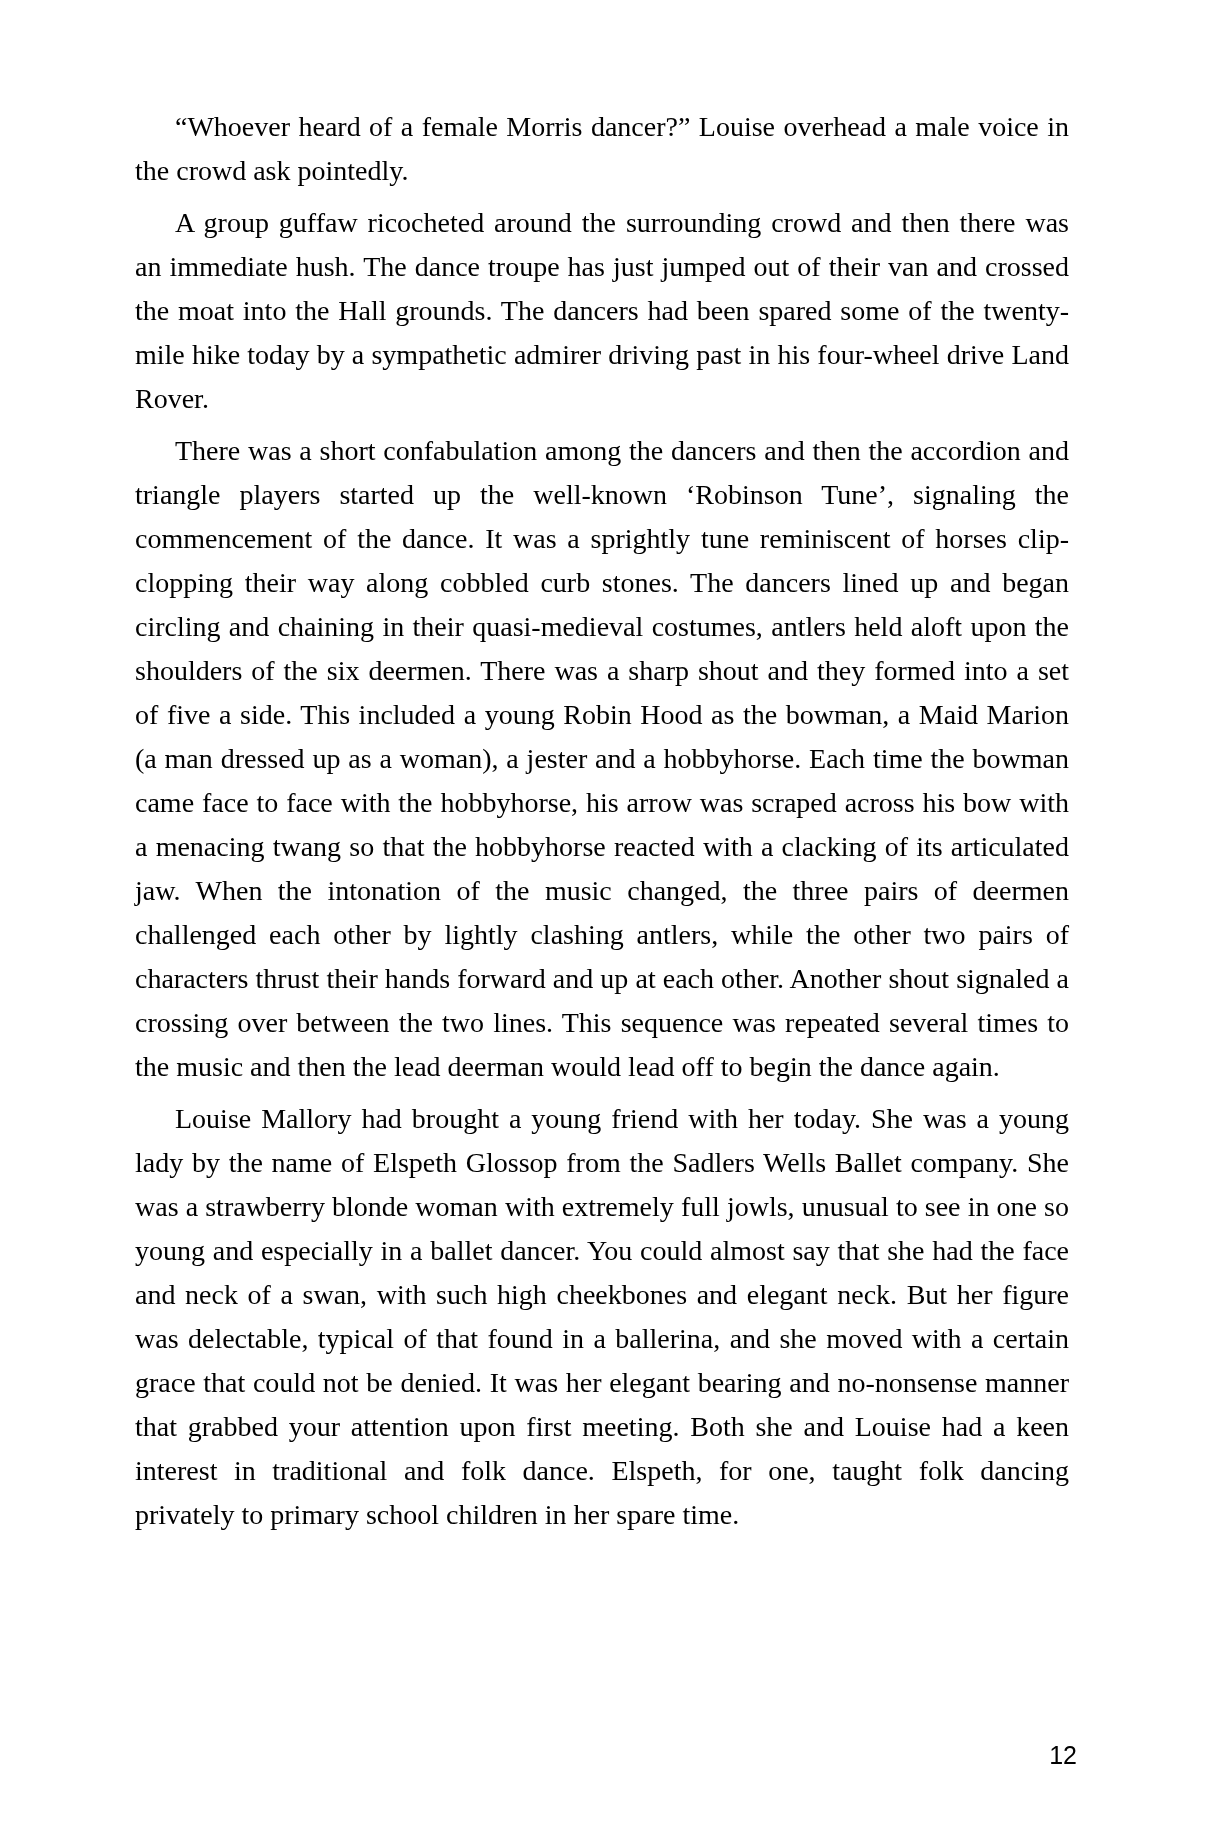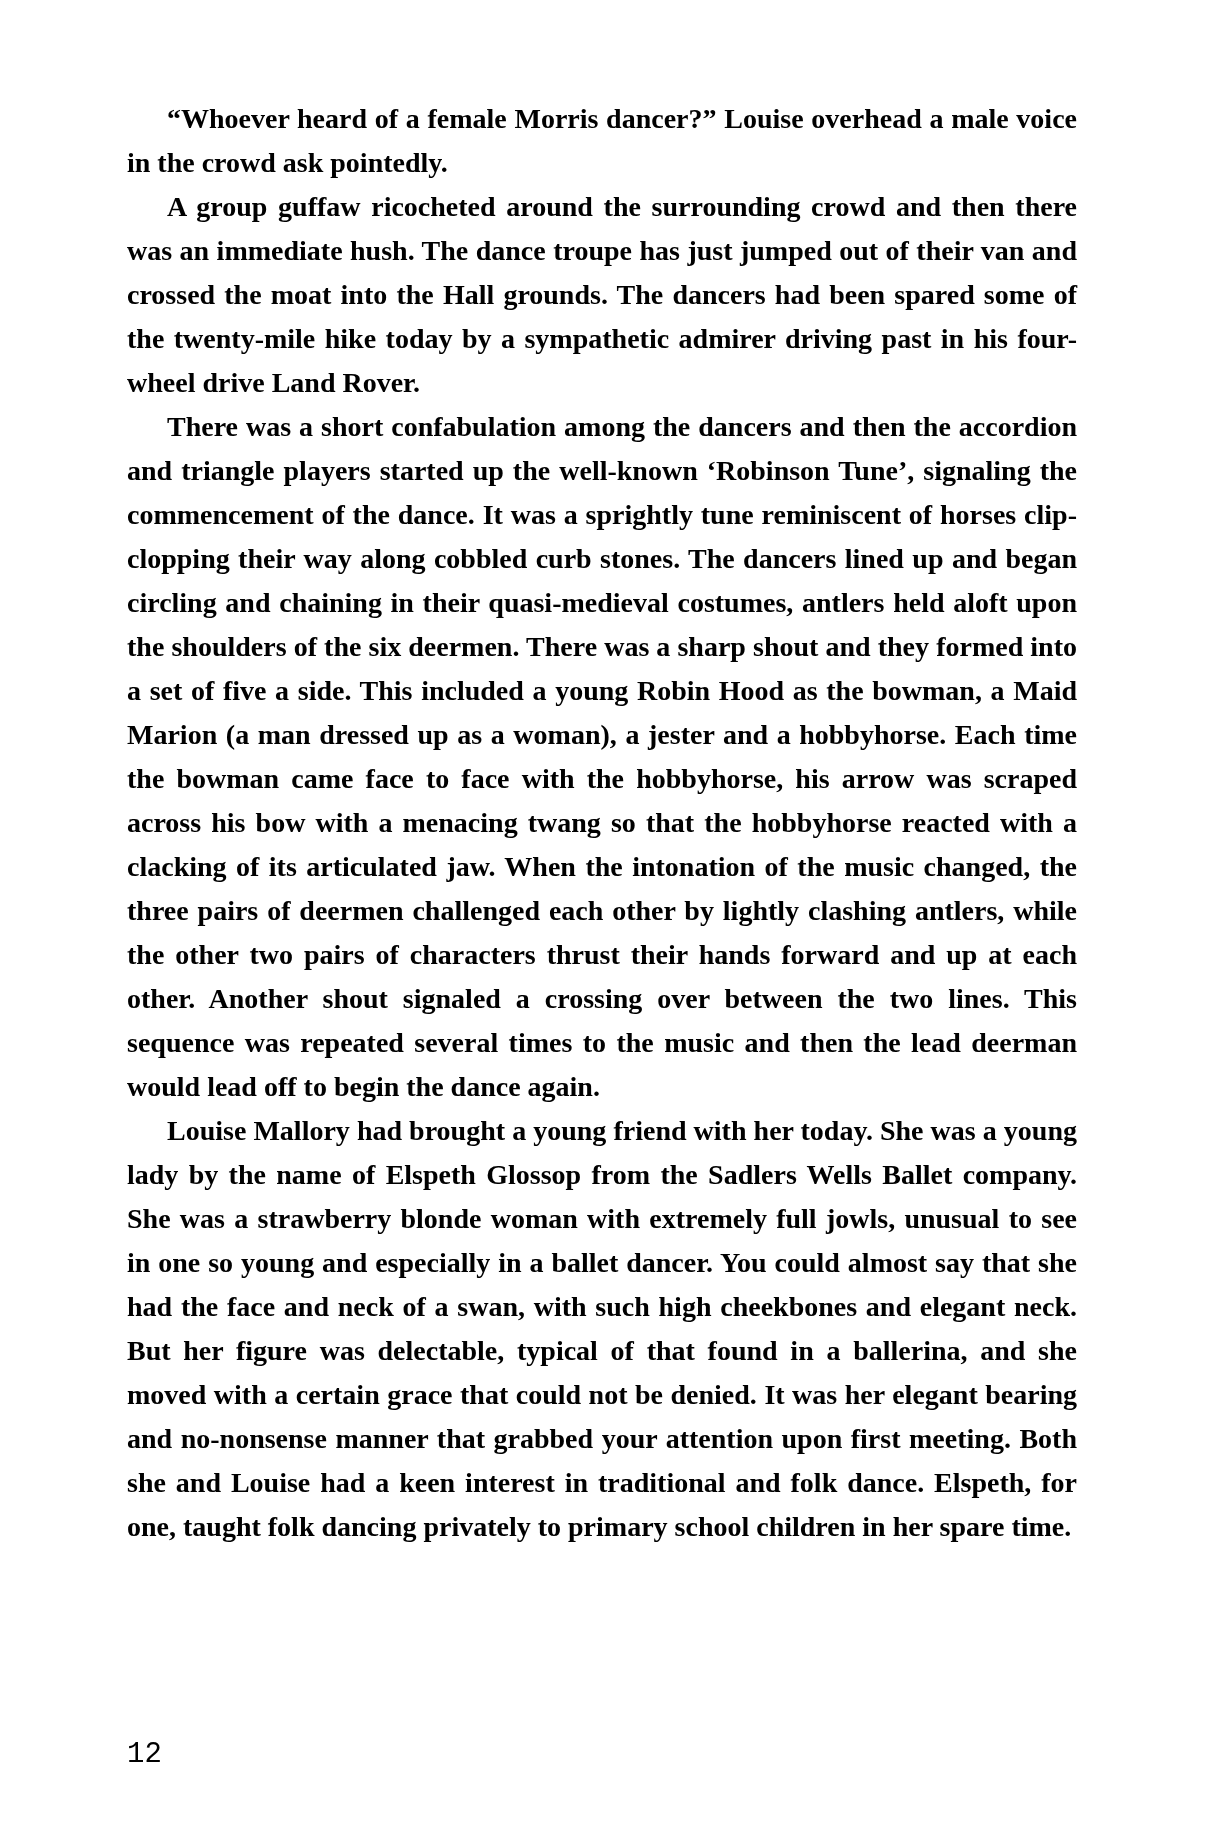--- a/index.html
+++ b/index.html
@@ -20,33 +20,32 @@
     left: 127px;
     top: 97px;
     width: 950px;
     font-family: "Liberation Serif", serif;
     font-size: 28px;
     line-height: 44px;
     text-align: justify;
     text-justify: inter-word;
   }
   .text-block p {
-    margin: 0;
+    margin: 8px;
     padding: 0;
     text-indent: 40px;
-    font-weight: bold;
   }
   .page-footer {
     position: absolute;
     left: 127px;
     top: 1733px;
     width: 950px;
-    text-align: left;
-    font-family: Liberation Mono, monospace;
-    font-size: 29px;
+    text-align: right;
+    font-family: Liberation Sans, sans-serif;
+    font-size: 25px;
     line-height: 44px;
     color: #000000;
   }
 </style>
 </head>
 <body>
 
 <div class="book-page">
   <div class="text-block">
     <p>“Whoever heard of a female Morris dancer?” Louise overhead a male voice in the crowd ask pointedly.</p>

